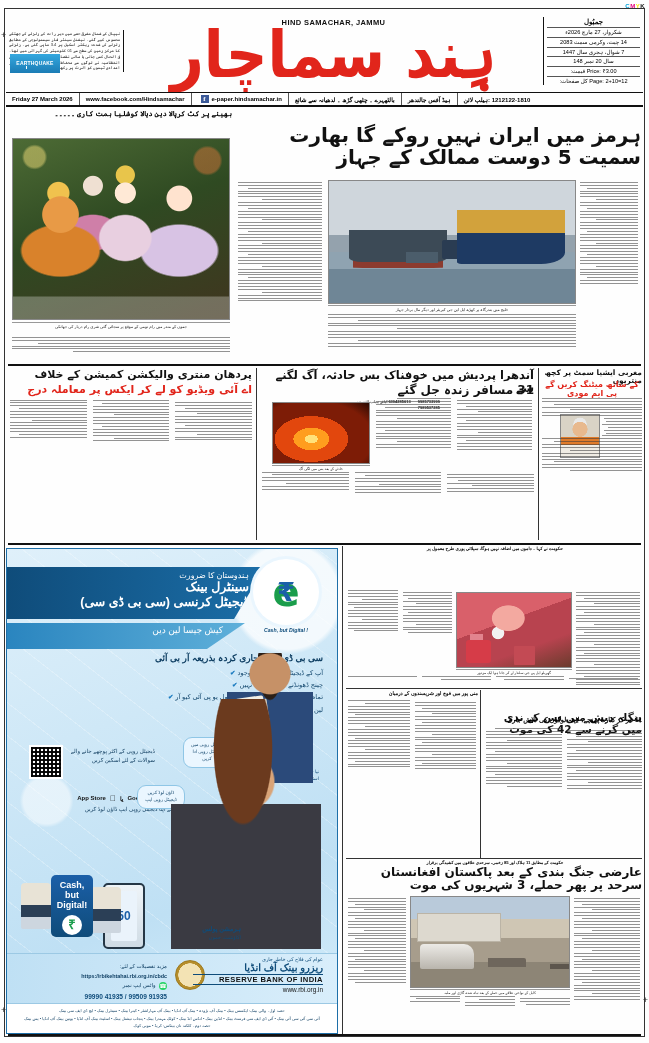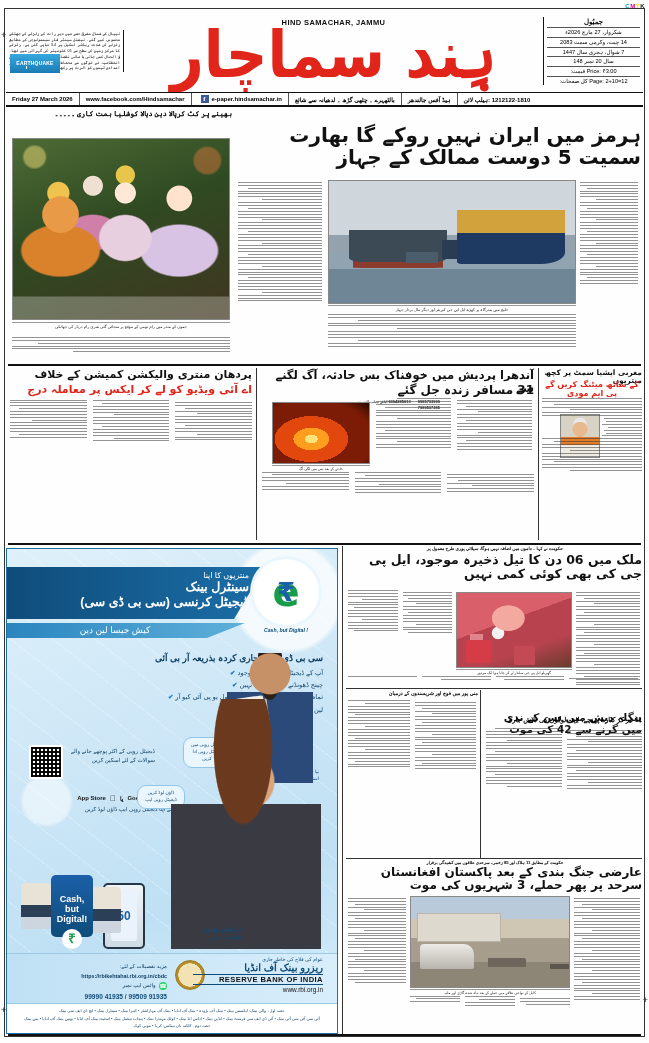--- a/index.html
+++ b/index.html
@@ -209,24 +209,24 @@
   }
   .rbi-band {
     position: absolute; left: 0; top: 18px; width: 258px; height: 52px;
     background: linear-gradient(90deg,#0f4c7a,#1b6ea8);
     clip-path: polygon(0 0, 100% 0, 88% 100%, 0 100%);
     color: #fff; text-align: right; padding: 4px 16px 0 0;
   }
   .rbi-band .l1 { font-size: 8px; }
   .rbi-band .l2 { font-size: 12.5px; font-weight: bold; line-height:1.2; }
   .rbi-band2 {
-    position: absolute; left: 0; top: 74px; width: 238px; height: 15px;
+    position: absolute; left: 0; top: 74px; width: 238px; height: 26px;
     background: linear-gradient(90deg,#2a85bf,#5fb0da);
     clip-path: polygon(0 0, 100% 0, 84% 100%, 0 100%);
-    color: #fff; font-size: 9px; text-align: center; padding: 2px 22px 12px 0;
+    color: #fff; font-size: 9px; text-align: right; padding: 2px 22px 12px 0;
     letter-spacing: 2px;
   }
   .rbi-logo {
     position: absolute; right: 18px; top: 10px; width: 66px; height: 66px;
     background: #fff; border-radius: 50%;
     box-shadow: 0 0 0 3px #eaf6fe;
     display:flex; align-items:center; justify-content:center;
   }
   .rbi-logo .e {
     font-size: 40px; color: #1a9d4b; font-weight: bold;
@@ -313,21 +313,21 @@
   .cashnote {
     position:absolute; left: 14px; bottom: 104px; width: 30px; height: 46px;
     background: linear-gradient(180deg,#e8e3d6 0 48%, #2b3f56 48% 74%, #cdd6df 74% 100%);
     border-radius: 4px 4px 2px 2px;
   }
   .cashnote.n2 { left: 84px; bottom: 100px; }
   .cashbox {
     position:absolute; left: 44px; bottom: 96px; width: 42px; height: 62px;
     background: linear-gradient(180deg,#1b5fa8,#0f4c7a);
     border-radius: 5px; color:#fff; text-align:center;
-    font-size: 9px; font-weight: bold; padding-top: 20px; line-height:1.1;
+    font-size: 9px; font-weight: bold; padding-top: 6px; line-height:1.1;
   }
   .cashbox .coin {
     margin: 4px auto 0; width: 20px; height:20px; border-radius:50%;
     background:#fff; color:#1a9d4b; font-size:13px; line-height:20px;
   }
   .rbi-foot {
     position: absolute; left: 0; right: 0; bottom: 30px; height: 50px;
     background: linear-gradient(90deg,#bfe0f4, #d9eefb);
     border-top: 1px solid #9cc9e4;
   }
@@ -714,21 +714,21 @@
     <div class="fakeline"></div>
       <div class="fakeline"></div>
       <div class="fakeline s"></div>
   </div>
 
   <div class="hrule thick" style="left:8px; top:543px; width:633px;"></div>
 
   <div class="rbi-ad">
 
     <div class="rbi-band urdu">
-      <div class="l1">منتریوں کا اپنا</div>
+      <div class="l1">ہندوستان کا ضرورت</div>
       <div class="l2" style="white-space:pre-line;">سینٹرل بینک
 ڈیجیٹل کرنسی (سی بی ڈی سی)</div>
     </div>
     <div class="rbi-band2 urdu">کیش جیسا لین دین</div>
 
     <div class="rbi-logo">
       <span class="e">e</span>
       <span class="r">₹</span>
     </div>
     <div class="rbi-logo-cap">Cash, but Digital !</div>
@@ -804,23 +804,20 @@
       <div>حصہ اول۔ والی بینک: ایکسس بینک • بینک آف بڑودہ • بینک آف انڈیا • بینک آف مہاراشٹر • کینرا بینک • سینٹرل بینک • ایچ ڈی ایف سی بینک</div>
       <div>آئی سی آئی سی آئی بینک • آئی ڈی ایف سی فرسٹ بینک • انڈین بینک • انڈس انڈ بینک • کوٹک مہندرا بینک • پنجاب نیشنل بینک • اسٹیٹ بینک آف انڈیا • یونین بینک آف انڈیا • یس بینک</div>
       <div>حصہ دوم۔ کلکتہ نان بینکس: کریڈ • موبی کوک</div>
     </div>
   </div>
 
   <div class="vrule" style="left:342px; top:546px; height:488px;"></div>
 
   <div class="urdu" style="position:absolute; left:348px; top:546px; width:294px; font-size:4.4px; font-weight:bold; text-align:center;">حکومت نے کہا ۔ داموں میں اضافہ نہیں ہوگا، سپلائی پوری طرح معمول پر</div>
 
-  <div class="hl urdu" style="position:absolute; left:348px; top:553px; width:294px; font-size:12.5px;">
-    <span>ملک میں 60 دن کا تیل ذخیرہ موجود، ایل پی جی کی بھی کوئی کمی نہیں</span>
-  </div>
 
   <div class="photo photo-lpg" style="position:absolute; left:456px; top:592px; width:116px; height:76px;"></div>
   <div class="cap urdu" style="position:absolute; left:456px; top:669px; width:116px; font-size:3.6px;">گھریلو ایل پی جی سلنڈر لے کر جاتا ہوا ایک مزدور</div>
 
   <div class="colstrip urdu" style="position:absolute; left:576px; top:590px; width:64px;">
     <div class="fakeline"></div>
       <div class="fakeline"></div>
       <div class="fakeline m"></div>
     <div class="fakeline"></div>
       <div class="fakeline s"></div>

